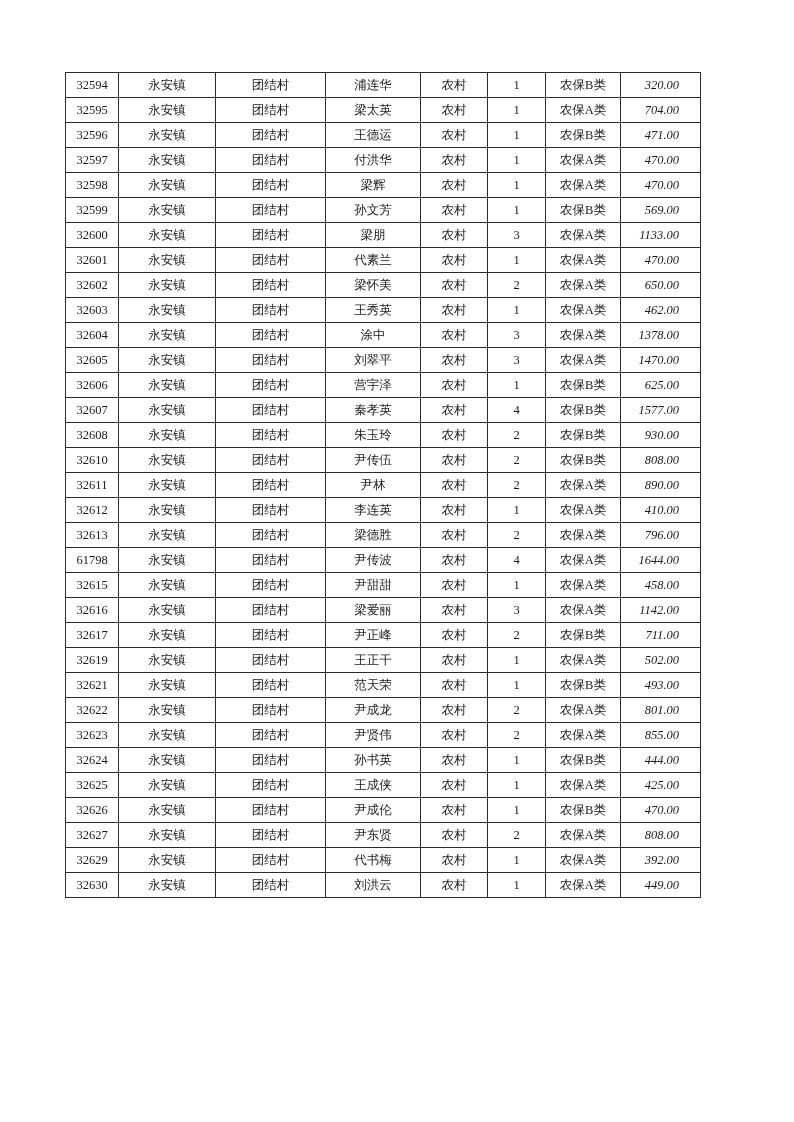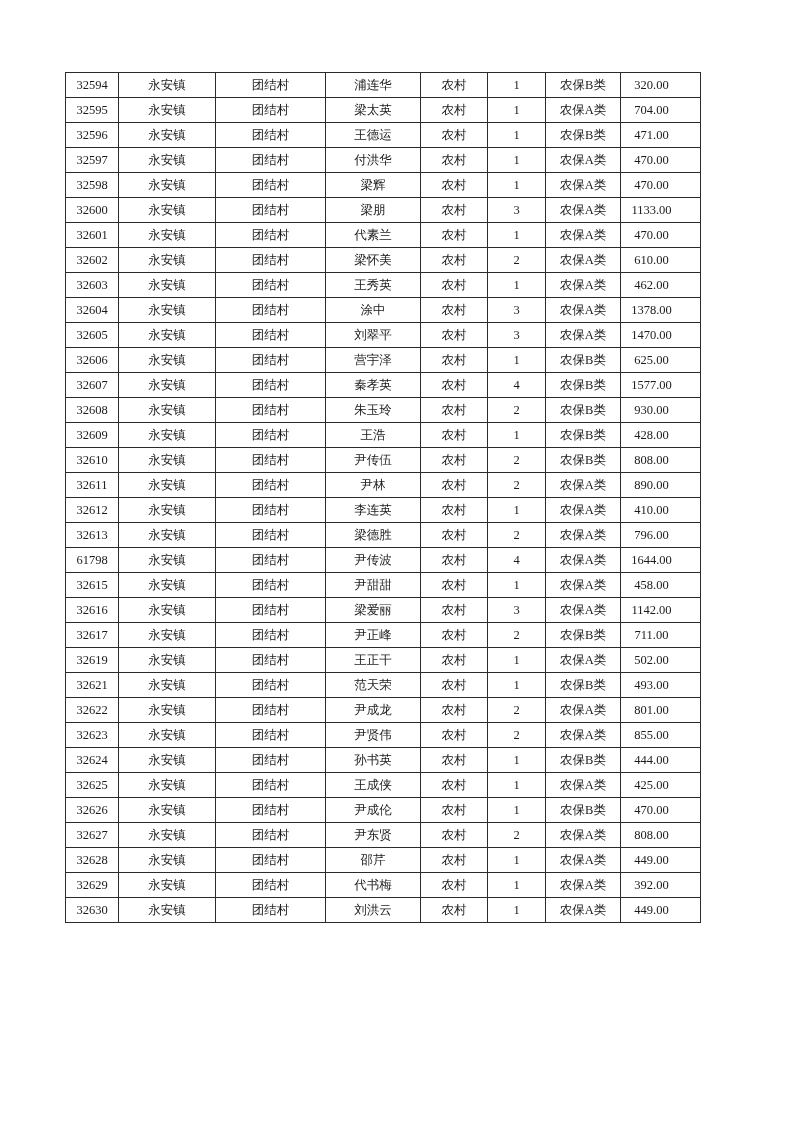--- a/index.html
+++ b/index.html
@@ -29,22 +29,23 @@
     height: 25px;
     padding: 0 3px;
     font-size: 12.5px;
     color: #1a1a1a;
     text-align: center;
     vertical-align: middle;
     white-space: nowrap;
     overflow: hidden;
   }
   table.data-table td.col-amount {
-    text-align: center;
+    text-align: right;
     padding-right: 21px;
+    font-style: italic;
   }
 </style>
 </head>
 <body>
 
 <div class="page">
   <table class="data-table">
     <colgroup>
       <col style="width:53px">
       <col style="width:97px">
@@ -100,20 +101,30 @@
           <td class="col-id">32598</td>
           <td class="col-town">永安镇</td>
           <td class="col-village">团结村</td>
           <td class="col-name">梁辉</td>
           <td class="col-category">农村</td>
           <td class="col-count">1</td>
           <td class="col-insurance_type">农保A类</td>
           <td class="col-amount">470.00</td>
         </tr>
         <tr>
+          <td class="col-id">32599</td>
+          <td class="col-town">永安镇</td>
+          <td class="col-village">团结村</td>
+          <td class="col-name">孙文芳</td>
+          <td class="col-category">农村</td>
+          <td class="col-count">1</td>
+          <td class="col-insurance_type">农保B类</td>
+          <td class="col-amount">569.00</td>
+        </tr>
+        <tr>
           <td class="col-id">32600</td>
           <td class="col-town">永安镇</td>
           <td class="col-village">团结村</td>
           <td class="col-name">梁朋</td>
           <td class="col-category">农村</td>
           <td class="col-count">3</td>
           <td class="col-insurance_type">农保A类</td>
           <td class="col-amount">1133.00</td>
         </tr>
         <tr>
@@ -127,21 +138,21 @@
           <td class="col-amount">470.00</td>
         </tr>
         <tr>
           <td class="col-id">32602</td>
           <td class="col-town">永安镇</td>
           <td class="col-village">团结村</td>
           <td class="col-name">梁怀美</td>
           <td class="col-category">农村</td>
           <td class="col-count">2</td>
           <td class="col-insurance_type">农保A类</td>
-          <td class="col-amount">610.00</td>
+          <td class="col-amount">650.00</td>
         </tr>
         <tr>
           <td class="col-id">32603</td>
           <td class="col-town">永安镇</td>
           <td class="col-village">团结村</td>
           <td class="col-name">王秀英</td>
           <td class="col-category">农村</td>
           <td class="col-count">1</td>
           <td class="col-insurance_type">农保A类</td>
           <td class="col-amount">462.00</td>
@@ -190,30 +201,20 @@
           <td class="col-id">32608</td>
           <td class="col-town">永安镇</td>
           <td class="col-village">团结村</td>
           <td class="col-name">朱玉玲</td>
           <td class="col-category">农村</td>
           <td class="col-count">2</td>
           <td class="col-insurance_type">农保B类</td>
           <td class="col-amount">930.00</td>
         </tr>
         <tr>
-          <td class="col-id">32609</td>
-          <td class="col-town">永安镇</td>
-          <td class="col-village">团结村</td>
-          <td class="col-name">王浩</td>
-          <td class="col-category">农村</td>
-          <td class="col-count">1</td>
-          <td class="col-insurance_type">农保B类</td>
-          <td class="col-amount">428.00</td>
-        </tr>
-        <tr>
           <td class="col-id">32610</td>
           <td class="col-town">永安镇</td>
           <td class="col-village">团结村</td>
           <td class="col-name">尹传伍</td>
           <td class="col-category">农村</td>
           <td class="col-count">2</td>
           <td class="col-insurance_type">农保B类</td>
           <td class="col-amount">808.00</td>
         </tr>
         <tr>
@@ -358,30 +359,20 @@
         </tr>
         <tr>
           <td class="col-id">32627</td>
           <td class="col-town">永安镇</td>
           <td class="col-village">团结村</td>
           <td class="col-name">尹东贤</td>
           <td class="col-category">农村</td>
           <td class="col-count">2</td>
           <td class="col-insurance_type">农保A类</td>
           <td class="col-amount">808.00</td>
-        </tr>
-        <tr>
-          <td class="col-id">32628</td>
-          <td class="col-town">永安镇</td>
-          <td class="col-village">团结村</td>
-          <td class="col-name">邵芹</td>
-          <td class="col-category">农村</td>
-          <td class="col-count">1</td>
-          <td class="col-insurance_type">农保A类</td>
-          <td class="col-amount">449.00</td>
         </tr>
         <tr>
           <td class="col-id">32629</td>
           <td class="col-town">永安镇</td>
           <td class="col-village">团结村</td>
           <td class="col-name">代书梅</td>
           <td class="col-category">农村</td>
           <td class="col-count">1</td>
           <td class="col-insurance_type">农保A类</td>
           <td class="col-amount">392.00</td>

